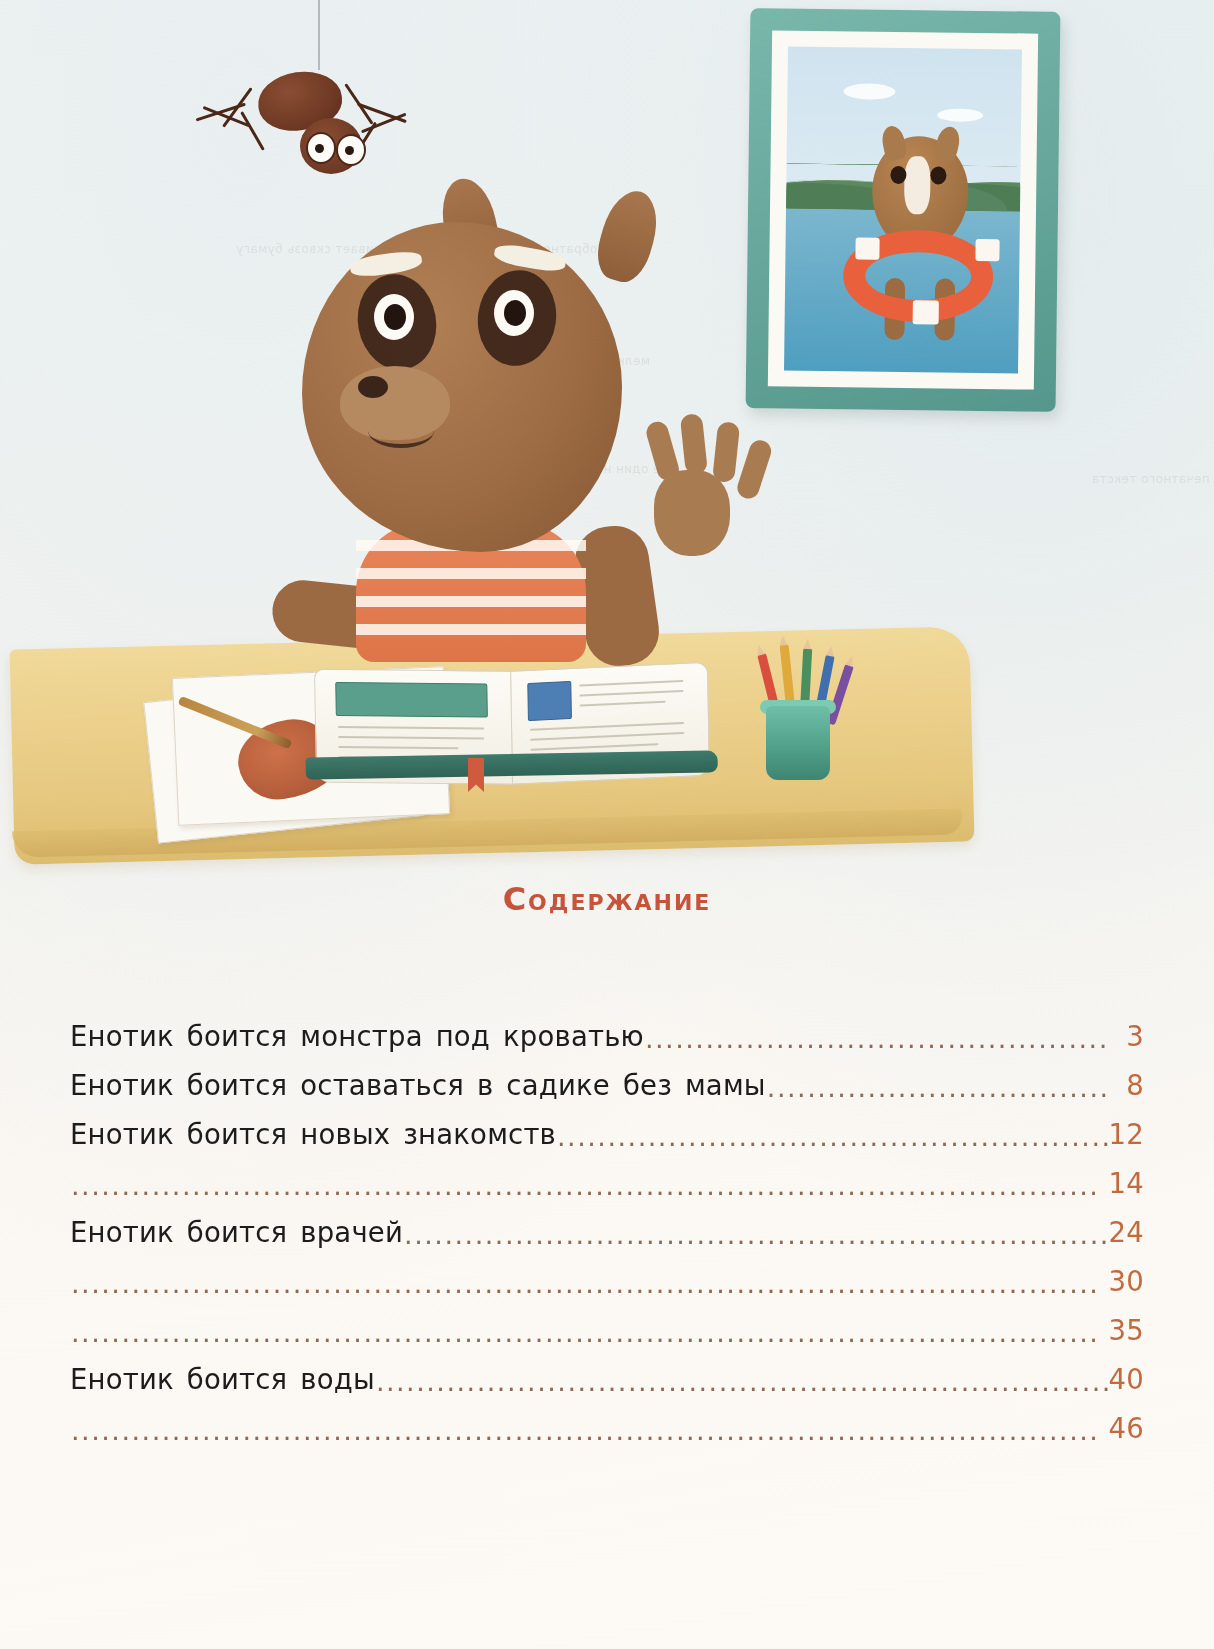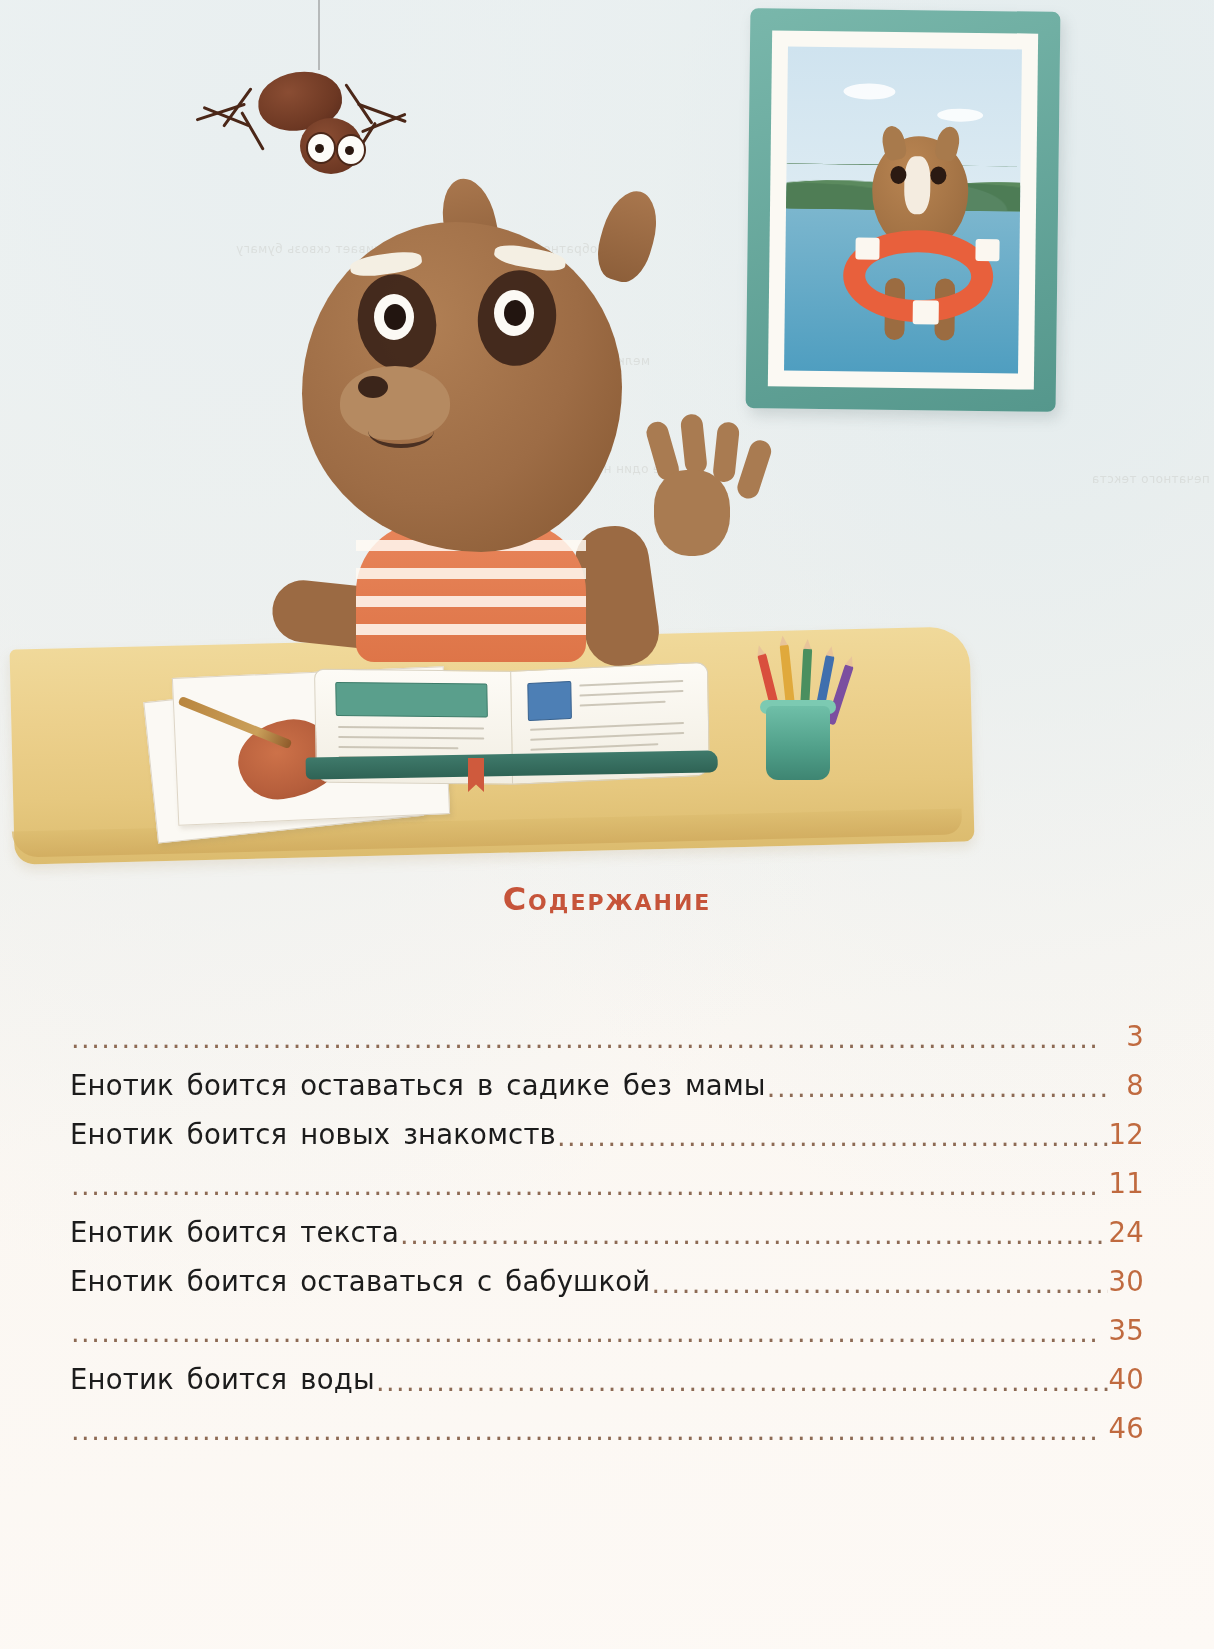--- a/index.html
+++ b/index.html
@@ -534,49 +534,49 @@
     <div class="pencil" style="left:826px; top:662px; background:#7b4fa0; transform:rotate(18deg);"></div>
     <div class="cup-rim"></div>
     <div class="cup"></div>
   </div>
 
   <div class="toc-title">Содержание</div>
 
   <div class="toc">
 
     <div class="toc-row">
+      <span class="toc-label">Енотик боится монстра под кроватью</span>
       <span class="toc-dots">......................................................................................................</span>
       <span class="toc-page">3</span>
     </div>
 
     <div class="toc-row">
       <span class="toc-label">Енотик боится оставаться в садике без мамы</span>
       <span class="toc-dots">......................................................................................................</span>
       <span class="toc-page">8</span>
     </div>
 
     <div class="toc-row">
       <span class="toc-label">Енотик боится новых знакомств</span>
       <span class="toc-dots">......................................................................................................</span>
       <span class="toc-page">12</span>
     </div>
 
     <div class="toc-row">
       <span class="toc-dots">......................................................................................................</span>
-      <span class="toc-page">11</span>
-    </div>
-
-    <div class="toc-row">
-      <span class="toc-label">Енотик боится текста</span>
+      <span class="toc-page">14</span>
+    </div>
+
+    <div class="toc-row">
+      <span class="toc-label">Енотик боится врачей</span>
       <span class="toc-dots">......................................................................................................</span>
       <span class="toc-page">24</span>
     </div>
 
     <div class="toc-row">
-      <span class="toc-label">Енотик боится оставаться с бабушкой</span>
       <span class="toc-dots">......................................................................................................</span>
       <span class="toc-page">30</span>
     </div>
 
     <div class="toc-row">
       <span class="toc-dots">......................................................................................................</span>
       <span class="toc-page">35</span>
     </div>
 
     <div class="toc-row">

